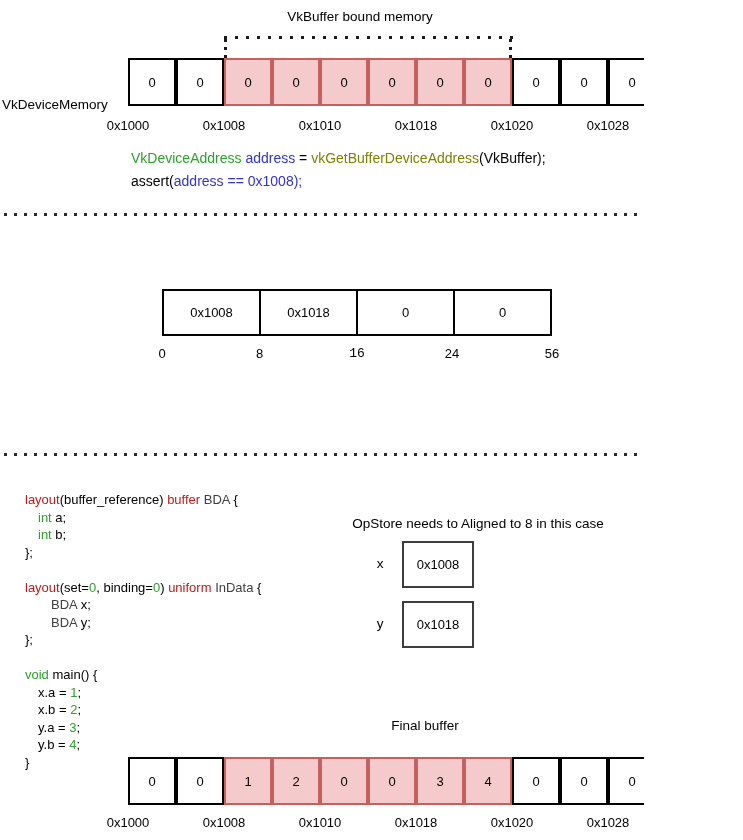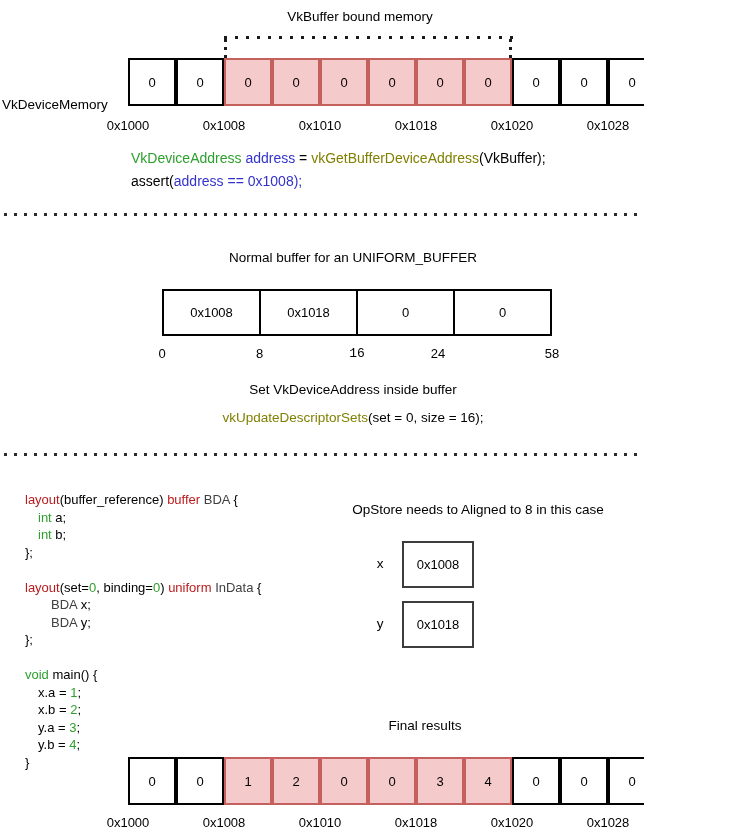--- a/index.html
+++ b/index.html
@@ -85,54 +85,51 @@
       <span style="left: 288px;">0x1018</span>
       <span style="left: 384px;">0x1020</span>
       <span style="left: 480px;">0x1028</span>
       <span style="left: 576px;">0x1030</span>
     </div>
 
   <div class="codeblock code-top" style="left:131px;top:147px;"><div class="code-line"><span class="c-green">VkDeviceAddress</span><span class="c-black"> </span><span class="c-blue">address</span><span class="c-black"> = </span><span class="c-olive">vkGetBufferDeviceAddress</span><span class="c-black">(VkBuffer);</span></div><div class="code-line"><span class="c-black">assert(</span><span class="c-blue">address == 0x1008);</span></div></div>
 
   <div class="dotsep" style="top:213px;"></div>
 
-  <div class="title" style="left:158px;top:250px;width:390px;">Normal buffer for an UNIFORM_BUFFER</div>
 
   <div class="utable" style="left:162px;top:289px;width:390px;">
       <div class="ucell">0x1008</div>
       <div class="ucell">0x1018</div>
       <div class="ucell">0</div>
       <div class="ucell">0</div>
     </div>
 
   <div class="spreadrow" style="left:162px;top:346px;width:390px;">
       <span style="left: 0px;">0</span>
       <span style="left: 97.5px;">8</span>
       <span style="left: 195px; font-family: Liberation Mono, monospace;">16</span>
-      <span style="left: 276px;">24</span>
-      <span style="left: 390px;">58</span>
+      <span style="left: 290px;">24</span>
+      <span style="left: 390px;">56</span>
     </div>
 
-  <div class="title" style="left:158px;top:382px;width:390px;">Set VkDeviceAddress inside buffer</div>
 
-  <div class="codeline-center" style="left:158px;top:410px;width:390px;"><span class="c-olive">vkUpdateDescriptorSets</span><span class="c-black">(set = 0, size = 16);</span></div>
 
   <div class="dotsep" style="top:453px;"></div>
 
   <div class="codeblock code-shader" style="left:25px;top:491px;"><div class="code-line"><span class="c-purple">layout</span><span class="c-black">(buffer_reference) </span><span class="c-purple">buffer</span><span class="c-black"> </span><span class="c-darkred">BDA</span><span class="c-black"> {</span></div><div class="code-line" style="padding-left: 13px;"><span class="c-green">int</span><span class="c-black"> a;</span></div><div class="code-line" style="padding-left: 13px;"><span class="c-green">int</span><span class="c-black"> b;</span></div><div class="code-line"><span class="c-black">};</span></div><div class="code-line">&nbsp;</div><div class="code-line"><span class="c-purple">layout</span><span class="c-black">(set=</span><span class="c-green">0</span><span class="c-black">, binding=</span><span class="c-green">0</span><span class="c-black">) </span><span class="c-purple">uniform</span><span class="c-black"> </span><span class="c-darkred">InData</span><span class="c-black"> {</span></div><div class="code-line" style="padding-left: 26px;"><span class="c-darkred">BDA</span><span class="c-black"> x;</span></div><div class="code-line" style="padding-left: 26px;"><span class="c-darkred">BDA</span><span class="c-black"> y;</span></div><div class="code-line"><span class="c-black">};</span></div><div class="code-line">&nbsp;</div><div class="code-line"><span class="c-green">void</span><span class="c-black"> main() {</span></div><div class="code-line" style="padding-left: 13px;"><span class="c-black">x.a = </span><span class="c-green">1</span><span class="c-black">;</span></div><div class="code-line" style="padding-left: 13px;"><span class="c-black">x.b = </span><span class="c-green">2</span><span class="c-black">;</span></div><div class="code-line" style="padding-left: 13px;"><span class="c-black">y.a = </span><span class="c-green">3</span><span class="c-black">;</span></div><div class="code-line" style="padding-left: 13px;"><span class="c-black">y.b = </span><span class="c-green">4</span><span class="c-black">;</span></div><div class="code-line"><span class="c-black">}</span></div></div>
 
-  <div class="title" style="left:343px;top:502px;width:270px;">OpStore needs to Aligned to 8 in this case</div>
+  <div class="title" style="left:343px;top:516px;width:270px;">OpStore needs to Aligned to 8 in this case</div>
 
   <div class="var-label" style="left:372px;top:556px;width:16px;text-align:center;">x</div>
   <div class="var-box" style="left:402px;top:541px;">0x1008</div>
 
   <div class="var-label" style="left:372px;top:616px;width:16px;text-align:center;">y</div>
   <div class="var-box" style="left:402px;top:601px;">0x1018</div>
 
-  <div class="title" style="left:345px;top:718px;width:160px;">Final results</div>
+  <div class="title" style="left:345px;top:718px;width:160px;">Final buffer</div>
 
   <div class="mrow" style="left:128px;top:757px;">
       <div class="mcell">0</div>
       <div class="mcell">0</div>
       <div class="mcell hl">1</div>
       <div class="mcell hl">2</div>
       <div class="mcell hl">0</div>
       <div class="mcell hl">0</div>
       <div class="mcell hl">3</div>
       <div class="mcell hl">4</div>

